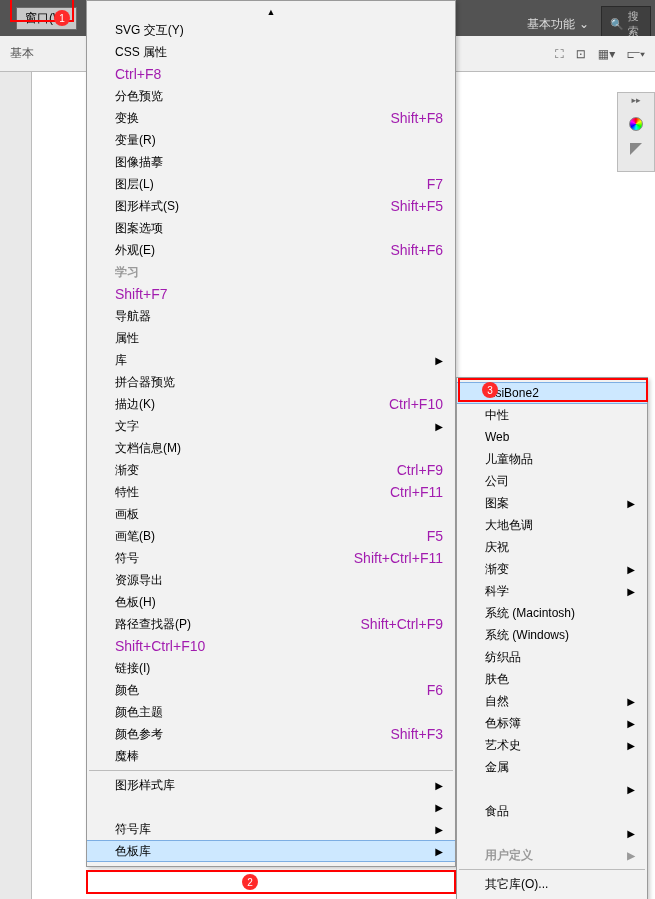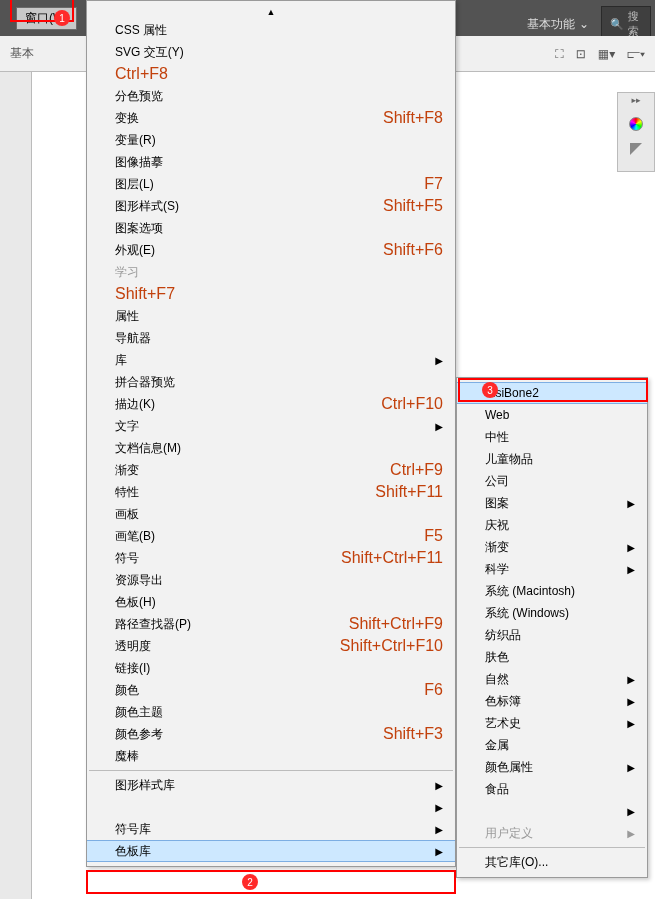--- a/index.html
+++ b/index.html
@@ -20,23 +20,23 @@
 
 .left-stub { position: absolute; left: 0; top: 72px; width: 32px; bottom: 0; background: #e9e9e9; border-right: 1px solid #bbb; }
 .side-panel { position: absolute; right: 0; top: 92px; width: 38px; height: 80px; background: #e9e9e9; border: 1px solid #bbb; display: flex; flex-direction: column; align-items: center; padding-top: 2px; }
 .side-panel .chev { font-size: 9px; color: #666; margin-bottom: 6px; }
 .side-panel .ico { margin: 6px 0; }
 
 .main-menu { position: absolute; top: 0; left: 86px; width: 370px; background: #f2f2f2; border: 1px solid #9a9a9a; padding: 4px 0; box-shadow: 2px 2px 4px rgba(0,0,0,0.2); }
 .mi { display: flex; align-items: center; padding: 3px 12px 3px 28px; height: 22px; position: relative; cursor: default; }
 .mi.sel { background: #cde8ff; border-top: 1px solid #7daee3; border-bottom: 1px solid #7daee3; }
 .mi .lbl { flex: 1; }
-.mi .sc { color: #c2410c; font-size: 16px; }
+.mi .sc { color: #a21caf; font-size: 14px; }
 .mi .sub { position: absolute; right: 12px; font-size: 10px; }
-.mi.dis { color: #9a9a9a; }
+.mi.dis { color: #9a9a9a; font-weight: bold; }
 .sep { height: 1px; background: #bcbcbc; margin: 3px 2px; }
 .scroll-up { text-align: center; font-size: 9px; padding: 2px; }
 
 .sub-menu { position: absolute; top: 377px; left: 456px; width: 192px; background: #f2f2f2; border: 1px solid #9a9a9a; padding: 4px 0; box-shadow: 2px 2px 4px rgba(0,0,0,0.2); }
 
 .wm { position: absolute; top: 350px; left: 230px; font-size: 40px; color: #f0f0f0; transform: rotate(-20deg); pointer-events: none; font-weight: bold; opacity: 0.6; z-index: -1; }
 .wm2 { position: absolute; top: 440px; left: 150px; font-size: 16px; color: #f2f2f2; transform: rotate(-20deg); pointer-events: none; z-index: -1; }
 
 .palette { width:14px; height:14px; border-radius:50%; background: conic-gradient(red,yellow,lime,cyan,blue,magenta,red); border:1px solid #888; }
 .tri { width:0; height:0; border-left:12px solid #888; border-bottom:12px solid transparent; }
@@ -82,24 +82,24 @@
     </div>
   <div class="ico">
       <div class="tri"></div>
     </div>
 </div>
 
 <div class="main-menu">
   <div class="scroll-up">▲</div>
   <div id="menu-items">
       <div class="mi">
+        <span class="lbl">SVG 交互(Y)</span>
+      </div>
+      <div class="mi">
         <span class="lbl">CSS 属性</span>
-      </div>
-      <div class="mi">
-        <span class="lbl">SVG 交互(Y)</span>
       </div>
       <div class="mi">
         <span class="sc">Ctrl+F8</span>
       </div>
       <div class="mi">
         <span class="lbl">分色预览</span>
       </div>
       <div class="mi">
         <span class="lbl">变换</span>
         <span class="sc">Shift+F8</span>
@@ -125,24 +125,24 @@
         <span class="lbl">外观(E)</span>
         <span class="sc">Shift+F6</span>
       </div>
       <div class="mi dis">
         <span class="lbl">学习</span>
       </div>
       <div class="mi">
         <span class="sc">Shift+F7</span>
       </div>
       <div class="mi">
+        <span class="lbl">导航器</span>
+      </div>
+      <div class="mi">
         <span class="lbl">属性</span>
-      </div>
-      <div class="mi">
-        <span class="lbl">导航器</span>
       </div>
       <div class="mi">
         <span class="lbl">库</span>
         <span class="sub">▶</span>
       </div>
       <div class="mi">
         <span class="lbl">拼合器预览</span>
       </div>
       <div class="mi">
         <span class="lbl">描边(K)</span>
@@ -154,21 +154,21 @@
       </div>
       <div class="mi">
         <span class="lbl">文档信息(M)</span>
       </div>
       <div class="mi">
         <span class="lbl">渐变</span>
         <span class="sc">Ctrl+F9</span>
       </div>
       <div class="mi">
         <span class="lbl">特性</span>
-        <span class="sc">Shift+F11</span>
+        <span class="sc">Ctrl+F11</span>
       </div>
       <div class="mi">
         <span class="lbl">画板</span>
       </div>
       <div class="mi">
         <span class="lbl">画笔(B)</span>
         <span class="sc">F5</span>
       </div>
       <div class="mi">
         <span class="lbl">符号</span>
@@ -178,21 +178,20 @@
         <span class="lbl">资源导出</span>
       </div>
       <div class="mi">
         <span class="lbl">色板(H)</span>
       </div>
       <div class="mi">
         <span class="lbl">路径查找器(P)</span>
         <span class="sc">Shift+Ctrl+F9</span>
       </div>
       <div class="mi">
-        <span class="lbl">透明度</span>
         <span class="sc">Shift+Ctrl+F10</span>
       </div>
       <div class="mi">
         <span class="lbl">链接(I)</span>
       </div>
       <div class="mi">
         <span class="lbl">颜色</span>
         <span class="sc">F6</span>
       </div>
       <div class="mi">
@@ -228,36 +227,39 @@
 
 <div class="redbox" style="top:870px; left:86px; width:370px; height:24px;"></div>
 <div class="redbadge" style="top:874px; left:242px;">2</div>
 
 <div class="sub-menu">
   <div id="sub-items">
       <div class="mi sel">
         <span class="lbl">VisiBone2</span>
       </div>
       <div class="mi">
+        <span class="lbl">中性</span>
+      </div>
+      <div class="mi">
         <span class="lbl">Web</span>
       </div>
       <div class="mi">
-        <span class="lbl">中性</span>
-      </div>
-      <div class="mi">
         <span class="lbl">儿童物品</span>
       </div>
       <div class="mi">
         <span class="lbl">公司</span>
       </div>
       <div class="mi">
         <span class="lbl">图案</span>
         <span class="sub">▶</span>
       </div>
       <div class="mi">
+        <span class="lbl">大地色调</span>
+      </div>
+      <div class="mi">
         <span class="lbl">庆祝</span>
       </div>
       <div class="mi">
         <span class="lbl">渐变</span>
         <span class="sub">▶</span>
       </div>
       <div class="mi">
         <span class="lbl">科学</span>
         <span class="sub">▶</span>
       </div>
@@ -282,21 +284,20 @@
         <span class="sub">▶</span>
       </div>
       <div class="mi">
         <span class="lbl">艺术史</span>
         <span class="sub">▶</span>
       </div>
       <div class="mi">
         <span class="lbl">金属</span>
       </div>
       <div class="mi">
-        <span class="lbl">颜色属性</span>
         <span class="sub">▶</span>
       </div>
       <div class="mi">
         <span class="lbl">食品</span>
       </div>
       <div class="mi">
         <span class="sub">▶</span>
       </div>
       <div class="mi dis">
         <span class="lbl">用户定义</span>

